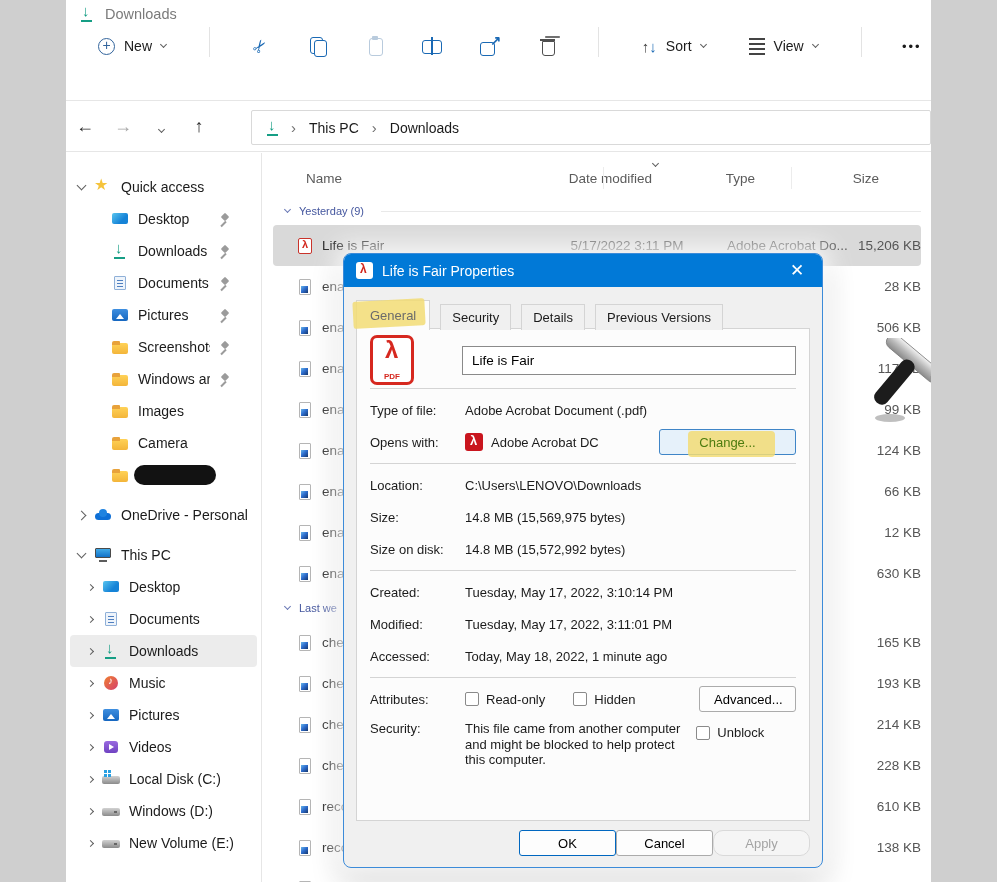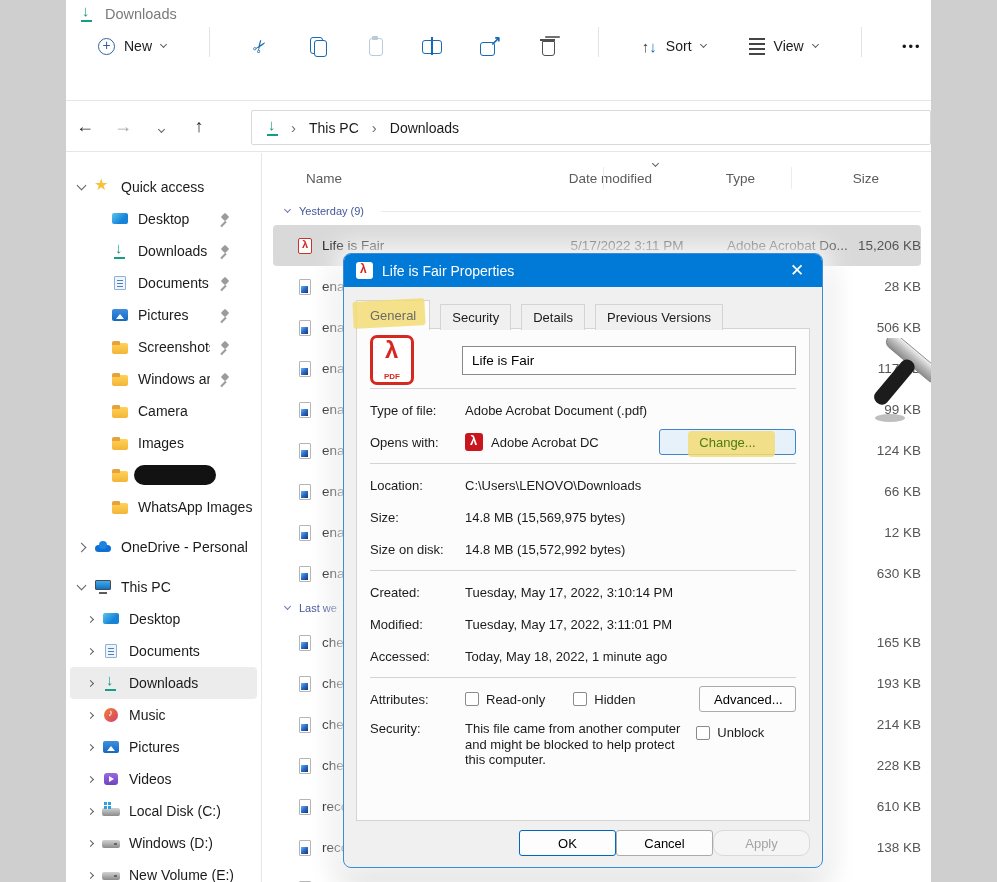--- a/index.html
+++ b/index.html
@@ -281,37 +281,32 @@
         <span class="pin"></span>
       </div>
       <div class="si child">
         <span class="ic ic-folder"></span>
         <span class="lbl">Windows articles</span>
 
         <span class="pin"></span>
       </div>
       <div class="si child">
         <span class="ic ic-folder"></span>
-        <span class="lbl">Camera</span>
+        <span class="lbl">Images</span>
 
       </div>
       <div class="si child">
         <span class="ic ic-folder"></span>
-        <span class="lbl">Images</span>
+        <span class="lbl">Camera</span>
 
       </div>
       <div class="si child redacted">
         <span class="ic ic-folder"></span>
 
         <span class="redact-blob"></span>
-
-      </div>
-      <div class="si child">
-        <span class="ic ic-folder"></span>
-        <span class="lbl">WhatsApp Images</span>
 
       </div>
     <div class="gap8"></div>
     <div class="si">
       <span class="chev right"></span>
       <span class="ic ic-cloud"></span>
       <span class="lbl">OneDrive - Personal</span>
     </div>
     <div class="gap8"></div>
     <div class="si">

